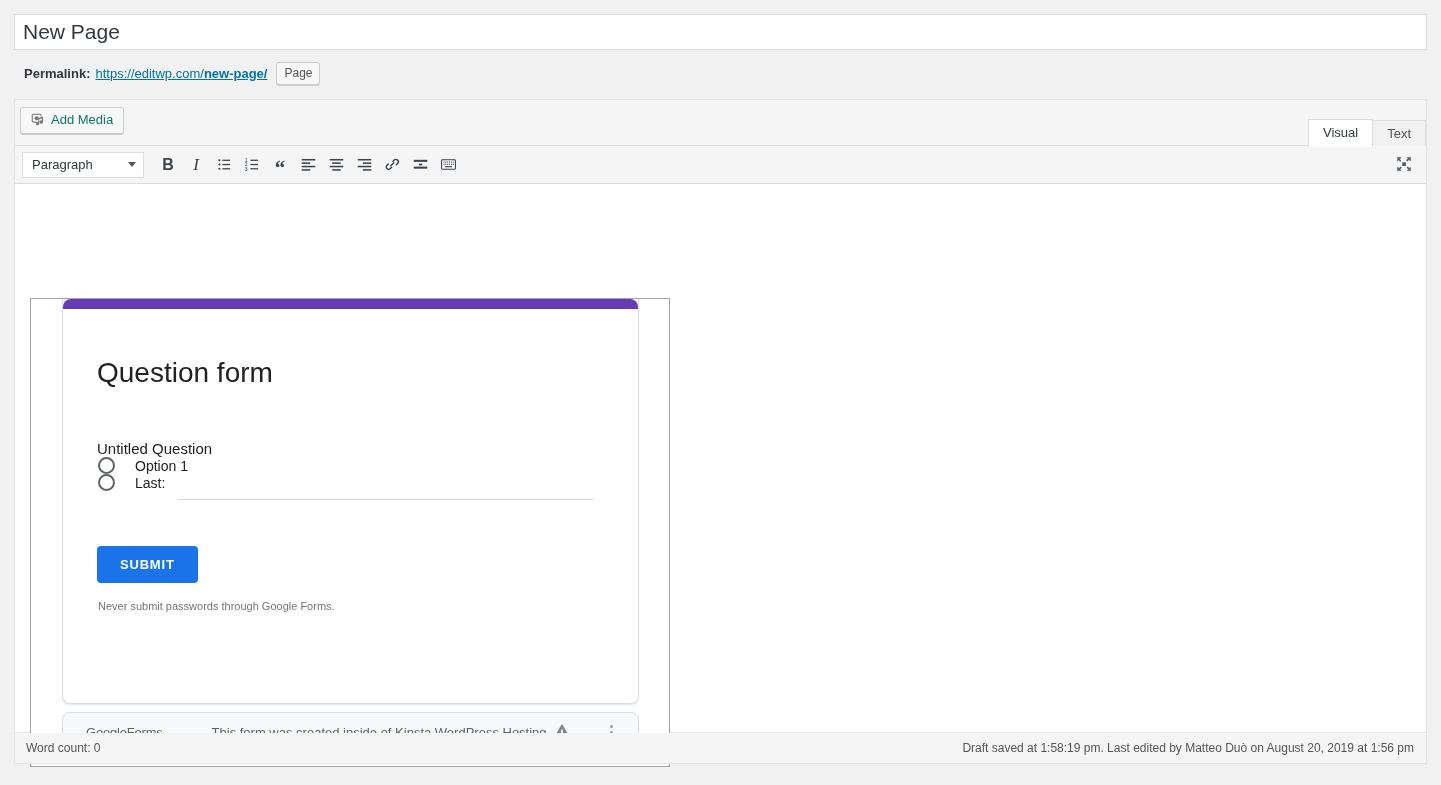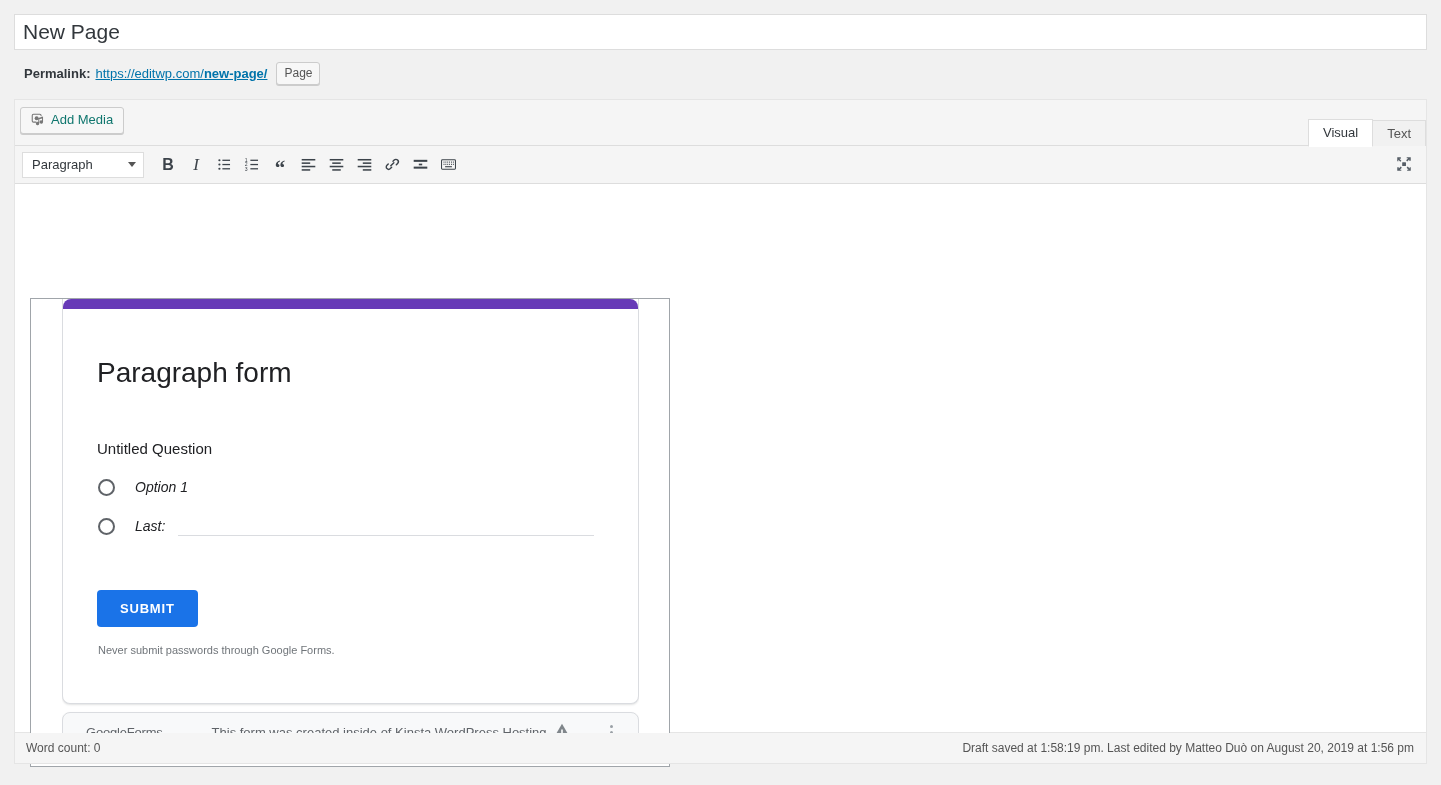--- a/index.html
+++ b/index.html
@@ -284,24 +284,22 @@
     line-height: 1.2;
   }
   .gform-question {
     font-size: 15px;
     font-weight: 400;
     color: #202124;
     padding: 50px 0 0 34px;
   }
   .gform-opt {
     display: flex;
-    align-items: center;
+    align-items: flex-end;
     padding-left: 35px;
-    margin-top: 22px;
-    font-style: italic;
   }
   .radio {
     width: 17px;
     height: 17px;
     border: 2px solid #5f6368;
     border-radius: 50%;
     box-sizing: border-box;
     flex: 0 0 auto;
     cursor: pointer;
   }
@@ -551,21 +549,21 @@
     </div>
 
     <div class="editor-canvas">
 
       <div class="embed-box">
         <div class="gform">
 
           <div class="gform-card">
             <div class="gform-accent"></div>
 
-            <div class="gform-title">Paragraph form</div>
+            <div class="gform-title">Question form</div>
             <div class="gform-question">Untitled Question</div>
 
             <div class="gform-opt">
               <span class="radio"></span>
               <span class="opt-label">Option 1</span>
             </div>
 
             <div class="gform-opt">
               <span class="radio"></span>
               <span class="opt-label">Last:</span>

